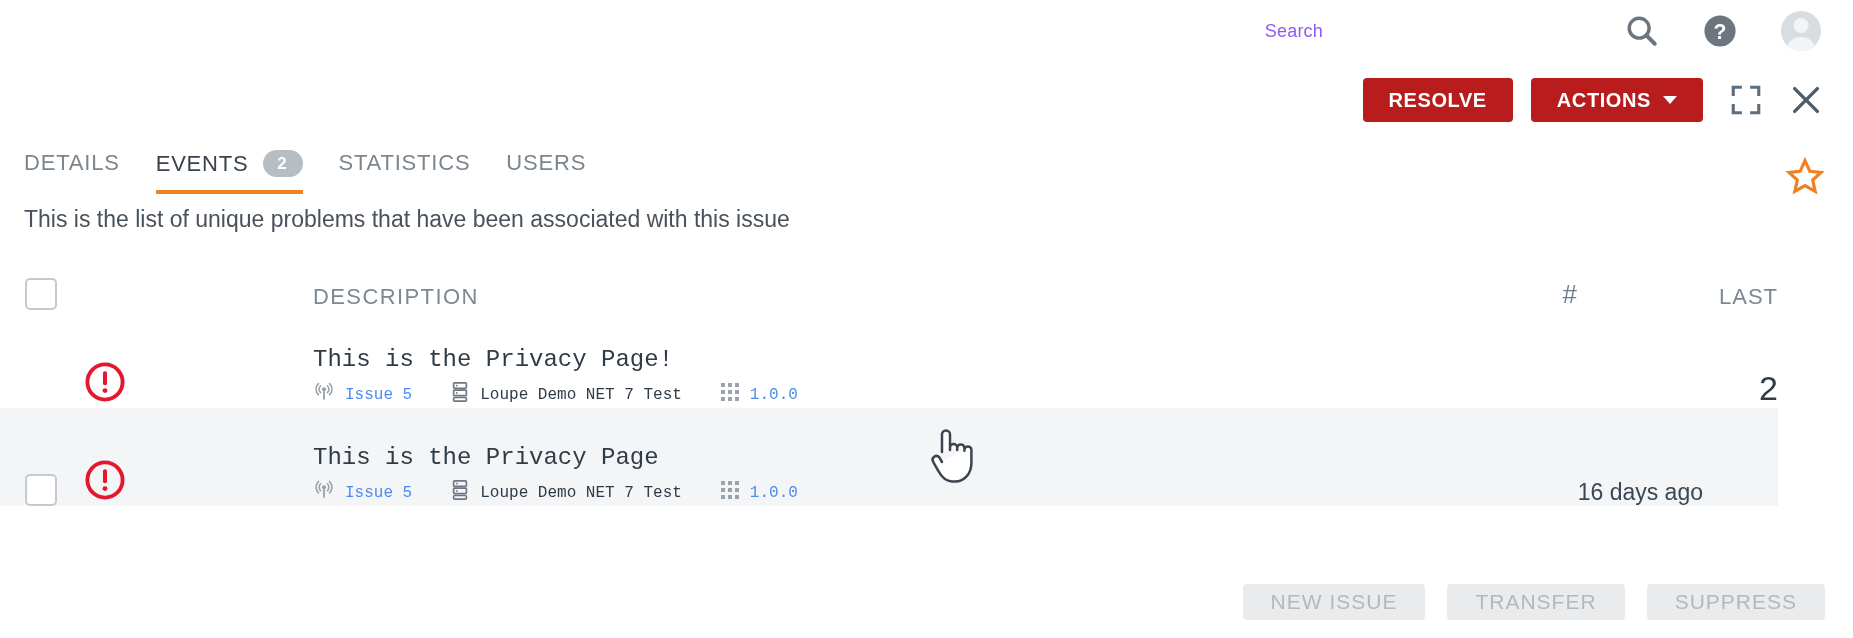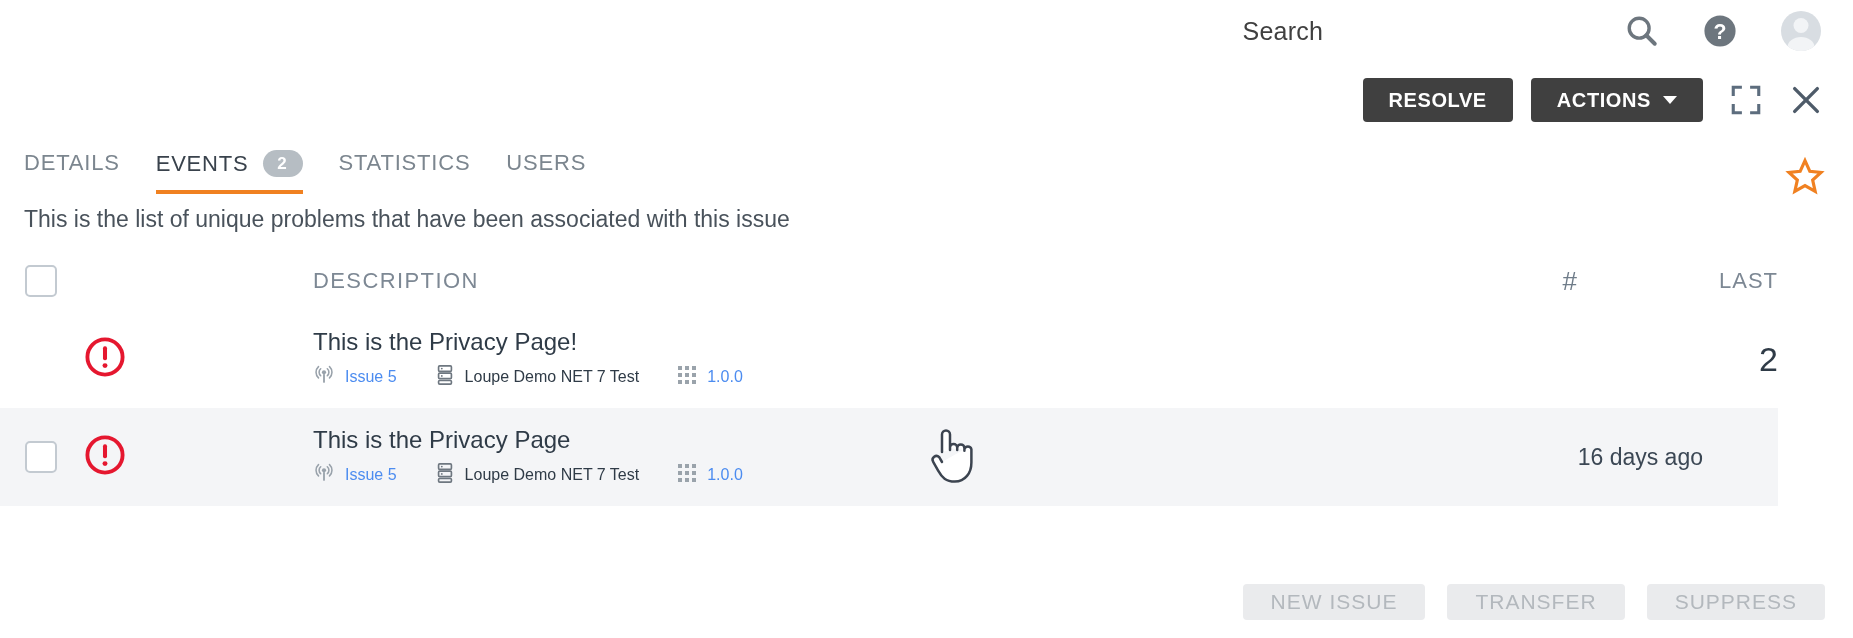--- a/index.html
+++ b/index.html
@@ -11,21 +11,21 @@
     overflow: hidden;
   }
   .page { position: relative; width: 1853px; height: 638px; }
 
   
   .topbar {
     position: absolute; left: 0; top: 0; width: 1853px; height: 62px;
     display: flex; align-items: center; justify-content: flex-end;
   }
   .search-placeholder {
-    font-size: 25px; color: #404040; letter-spacing: .2px;
+    font-size: 18px; color: #8b5cf6; letter-spacing: .2px;
     margin-right: 302px; user-select: none; text-align: center;
   }
   .top-icons { display: flex; align-items: center; gap: 44px; margin-right: 32px; }
   .icon-btn { display: flex; align-items: center; justify-content: center; cursor: pointer; }
   .avatar {
     width: 40px; height: 40px; border-radius: 50%;
     background: #d8dde2; position: relative; overflow: hidden;
   }
   .avatar::before {
     content: ""; position: absolute; left: 50%; top: 7px;
@@ -42,21 +42,21 @@
   .header {
     position: absolute; left: 0; top: 62px; width: 1853px; height: 76px;
     display: flex; align-items: center;
   }
   .title-wrap { display: flex; align-items: center; margin-left: 24px; gap: 14px; }
   .page-title { font-size: 35px; font-weight: bold; color: #29323d; letter-spacing: -.2px; }
   .header-actions {
     margin-left: auto; display: flex; align-items: center; gap: 18px; margin-right: 30px;
   }
   .btn-dark {
-    background: #404040; color: #ffffff; border: none;
+    background: #b91c1c; color: #ffffff; border: none;
     font-family: inherit; font-size: 20px; font-weight: bold; letter-spacing: .6px;
     padding: 0 26px; height: 44px; border-radius: 4px; cursor: pointer;
     display: flex; align-items: center; gap: 12px;
   }
   .caret {
     width: 0; height: 0; border-left: 7px solid transparent;
     border-right: 7px solid transparent; border-top: 8px solid #ffffff;
   }
   .hdr-icon { cursor: pointer; display: flex; align-items: center; margin-left: 8px; }
 
@@ -83,21 +83,21 @@
 
   
   .subtitle {
     position: absolute; left: 24px; top: 206px;
     font-size: 23px; color: #49525b;
   }
 
   
   .table { position: absolute; left: 0; top: 252px; width: 1853px; }
   .row {
-    display: flex; align-items: center; width: 1853px;
+    display: flex; align-items: flex-end; width: 1853px;
     padding-left: 25px; padding-right: 75px;
   }
   .row.head { height: 58px; color: #7d8894; }
   .row.data { height: 98px; }
   .row.data.highlight { background: #f4f5f7; width: 1778px; }
 
   .cell-check { width: 58px; flex: 0 0 58px; display: flex; align-items: center; }
   .checkbox {
     width: 32px; height: 32px; border: 2px solid #c3cad1;
     border-radius: 5px; background: #ffffff; cursor: pointer;
@@ -110,21 +110,21 @@
     font-size: 22px; letter-spacing: 1px;
   }
   .cell-last {
     width: 200px; flex: 0 0 200px; text-align: right;
     font-size: 22px; letter-spacing: 1px;
   }
   .head .cell-desc { font-size: 22px; letter-spacing: 1.4px; padding-left: 88px; }
   .head .cell-count { font-size: 26px; font-weight: normal; color: #6f7c89; }
   .head .cell-last { color: #7d8894; }
 
-  .data .cell-desc { padding-left: 88px; }
+  .data .cell-desc { padding-left: 88px; font-family: Liberation Mono, monospace; }
   .desc-title { font-size: 24px; color: #2f3b47; margin-bottom: 8px; }
   .desc-meta { display: flex; align-items: center; gap: 10px; font-size: 16px; color: #2f3b47; }
   .meta-group { display: flex; align-items: center; gap: 10px; margin-right: 28px; }
   .link { color: #4c8cf0; cursor: pointer; }
   .count-val { font-size: 34px; color: #2f3b47; letter-spacing: 0; }
   .last-val { font-size: 23px; color: #3b4754; letter-spacing: 0; }
 
   
   .footer {
     position: absolute; right: 28px; bottom: 18px;

